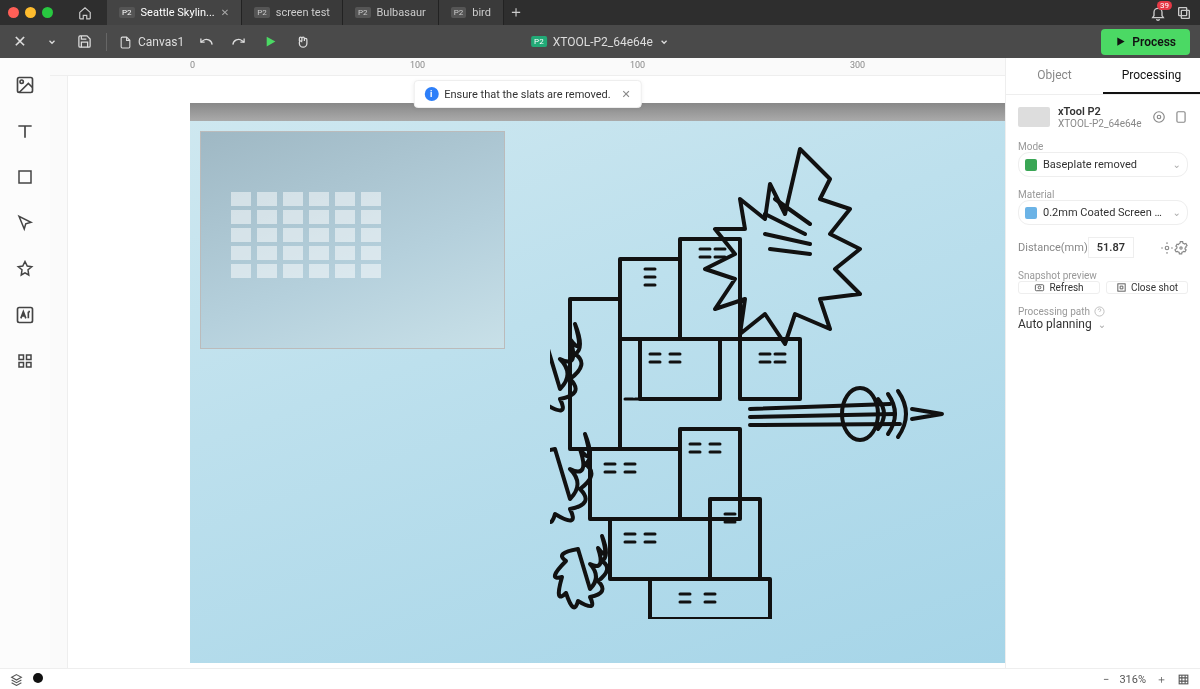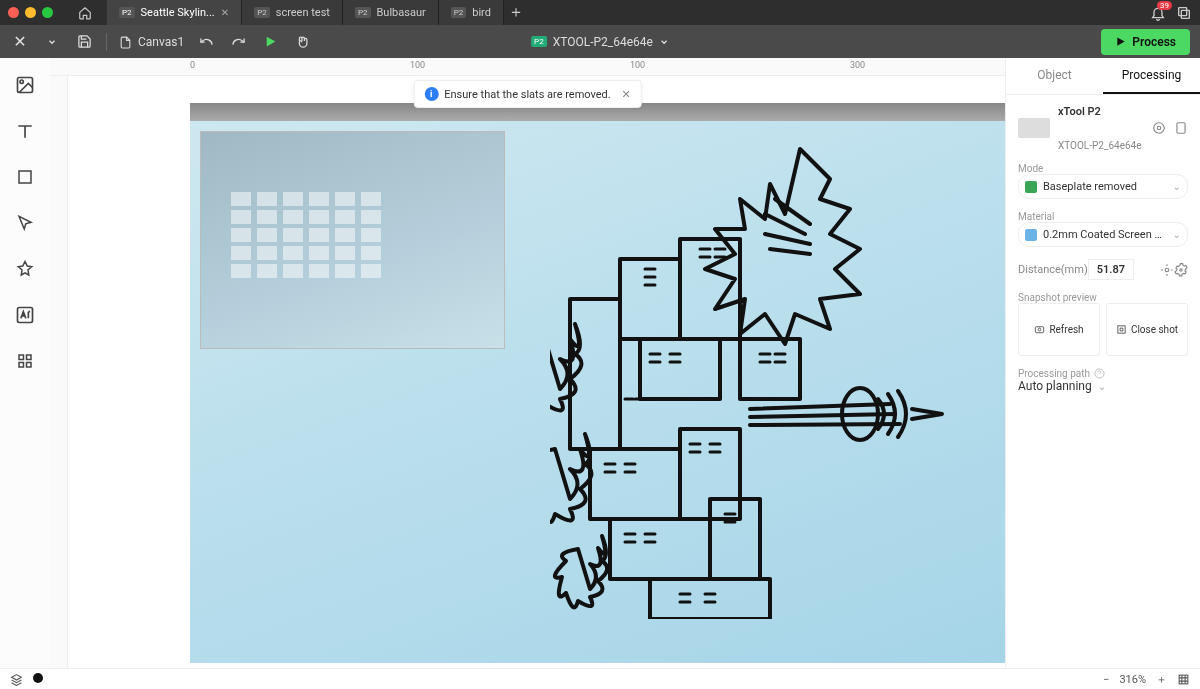--- a/index.html
+++ b/index.html
@@ -41,33 +41,33 @@
 .photo-grid { position:absolute; top:60px; left:30px; display:grid; grid-template-columns:repeat(6,20px); gap:4px 6px; }
 .photo-grid span { display:block; width:20px; height:14px; background:rgba(255,255,255,0.5); }
 .artwork { position:absolute; top:36px; left:360px; width:400px; height:480px; }
 .right-panel { width:195px; background:#fff; border-left:1px solid #eee; display:flex; flex-direction:column; font-size:12px; color:#333; }
 .panel-tabs { display:flex; border-bottom:1px solid #eee; }
 .panel-tab { flex:1; text-align:center; padding:10px 0; font-size:12px; color:#888; cursor:pointer; }
 .panel-tab.active { color:#111; border-bottom:2px solid #111; }
 .panel-body { padding:10px 12px; display:flex; flex-direction:column; gap:12px; overflow:auto; }
 .device-row { display:flex; align-items:center; gap:8px; }
 .device-thumb { width:32px; height:20px; background:#ddd; border-radius:2px; }
-.device-info { display:flex; flex-direction:column; font-size:11px;gap:22px; }
+.device-info { display:flex; flex-direction:column; font-size:11px; }
 .device-info .dn { font-weight:600; }
 .device-info .di { color:#888; font-size:10px; }
 .device-icons { margin-left:auto; display:flex; gap:8px; color:#888; }
 .section-label { font-size:10px; color:#999; }
 .select-row { display:flex; align-items:center; gap:6px; background:#fff; border:1px solid #eee; border-radius:11px; padding:5px 6px; font-size:11px; cursor:pointer; }
 .select-row .sq { width:12px; height:12px; background:#3aa655; border-radius:2px; }
 .select-row .sq.blue { background:#6bb3e6; }
 .select-row .chev { margin-left:auto; color:#aaa; font-size:10px; }
 .dist-row { display:flex; align-items:center; gap:0; font-size:11px; }
 .dist-row .val { border:1px solid #eee; padding:3px 8px; border-radius:0; font-weight:600; }
 .snap-row { display:flex; gap:6px; }
-.snap-btn { flex:1; border:1px solid #eee; border-radius:3px; padding:20px 4px; font-size:10px; display:flex; align-items:center; justify-content:center; gap:4px; cursor:pointer; }
+.snap-btn { flex:1; border:1px solid #eee; border-radius:3px; padding:0 4px; font-size:10px; display:flex; align-items:center; justify-content:center; gap:4px; cursor:pointer; }
 .path-row { display:flex; align-items:center; gap:6px; font-size:12px; }
 .statusbar { height:21px; background:#fff; border-top:1px solid #eee; display:flex; align-items:center; padding:0 10px; font-size:11px; color:#555; }
 .status-left { display:flex; gap:10px; }
 .status-right { margin-left:auto; display:flex; align-items:center; gap:10px; }
 svg { display:block; }
 </style>
 </head>
 <body>
 
 <div class="topbar">

